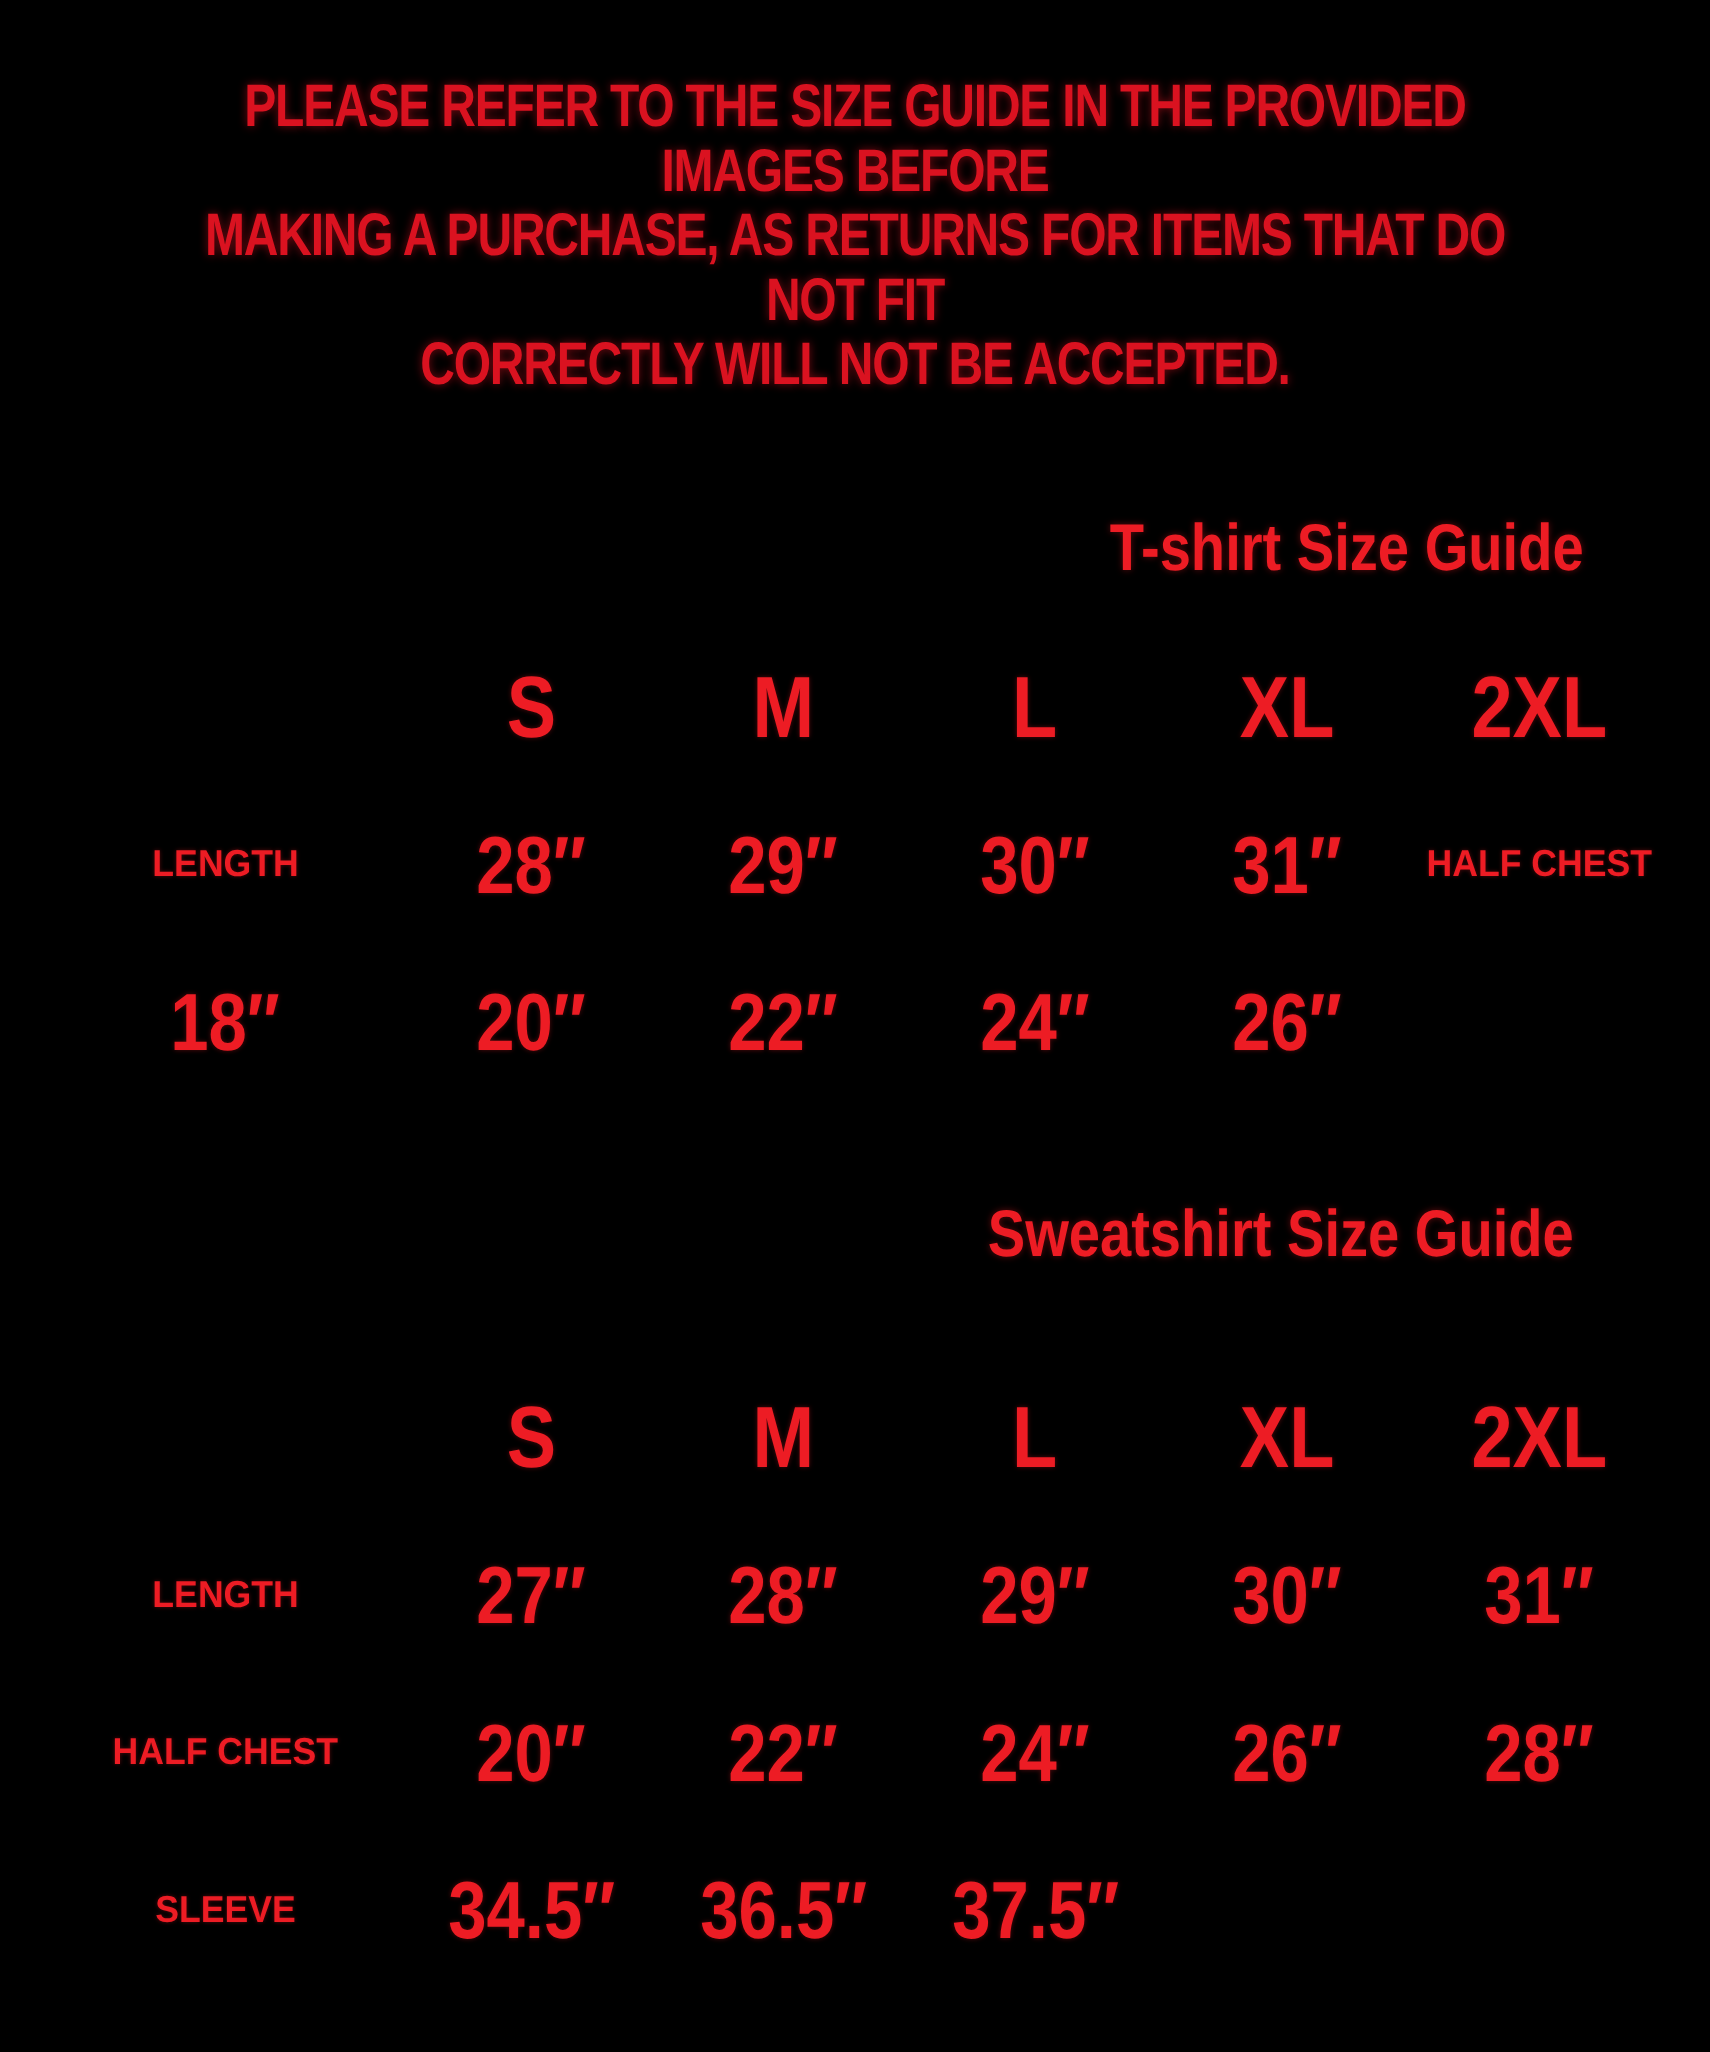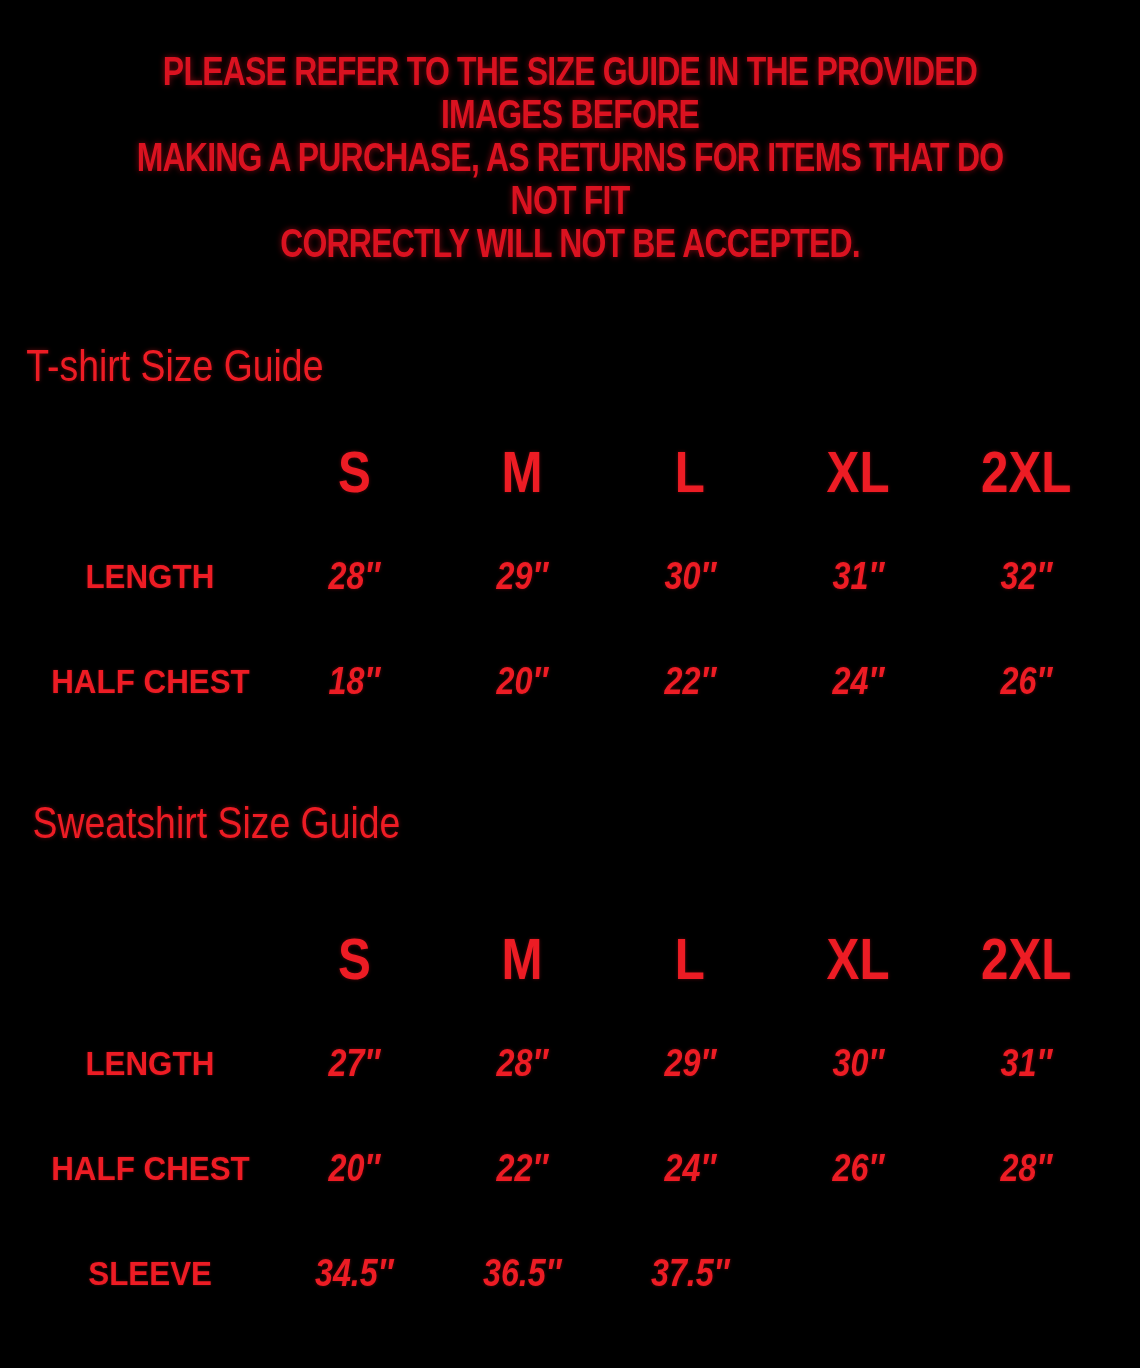--- a/index.html
+++ b/index.html
@@ -23,24 +23,24 @@
     line-height: 43px;
     letter-spacing: -1px;
     color: var(--warning, #da1220);
     text-shadow: 0 0 7px rgba(218, 18, 32, 0.55);
     transform: scaleX(0.8);
     transform-origin: 50% 0;
   }
   .warning .wline { display: block; }
   
   .guide-title {
-    text-align: left;
+    text-align: right;
     padding-right: 56px; 
     font-size: 44px;
-    font-weight: 400;
+    font-weight: 700;
     color: var(--accent, #ed1c24);
     text-shadow: 0 0 5px rgba(237, 28, 36, 0.4);
   }
   .guide-title > span { display: inline-block; transform: scaleX(0.85); }
   .guide-title.tshirt { margin-top: 76px; }
   .guide-title.sweatshirt { margin-top: 64px; }
   
   .size-table {
     display: grid;
     grid-template-columns: 240px repeat(5, 168px);
@@ -51,27 +51,26 @@
   .size-table.tshirt { margin-top: 28px; }
   .size-table.sweatshirt { margin-top: 58px; }
   .cell { text-align: center; white-space: nowrap; }
   .cell > span { display: inline-block; transform: scaleX(0.85); }
   .cell.head {
     font-size: 58px;
     font-weight: 700;
     text-shadow: 0 0 4px rgba(237, 28, 36, 0.35);
   }
   .cell.val {
-    font-size: 38px;
+    font-size: 54px;
     font-weight: 700;
     text-shadow: 0 0 4px rgba(237, 28, 36, 0.35);
-    font-style: italic;
   }
   .cell.rowlabel {
-    font-size: 33px;
+    font-size: 25px;
     font-weight: 700;
     text-shadow: 0 0 3px rgba(237, 28, 36, 0.35);
   }
   .cell.rowlabel > span { transform: scaleX(0.95); }
 </style>
 </head>
 <body>
 
 <div class="page">
 
@@ -91,21 +90,20 @@
     <div class="cell head"><span>M</span></div>
     <div class="cell head"><span>L</span></div>
     <div class="cell head"><span>XL</span></div>
     <div class="cell head"><span>2XL</span></div>
 
     <div class="cell rowlabel"><span>LENGTH</span></div>
     <div class="cell val"><span>28″</span></div>
     <div class="cell val"><span>29″</span></div>
     <div class="cell val"><span>30″</span></div>
     <div class="cell val"><span>31″</span></div>
-    <div class="cell val"><span>32″</span></div>
 
     <div class="cell rowlabel"><span>HALF CHEST</span></div>
     <div class="cell val"><span>18″</span></div>
     <div class="cell val"><span>20″</span></div>
     <div class="cell val"><span>22″</span></div>
     <div class="cell val"><span>24″</span></div>
     <div class="cell val"><span>26″</span></div>
   </div>
 
   <h2 class="guide-title sweatshirt">

